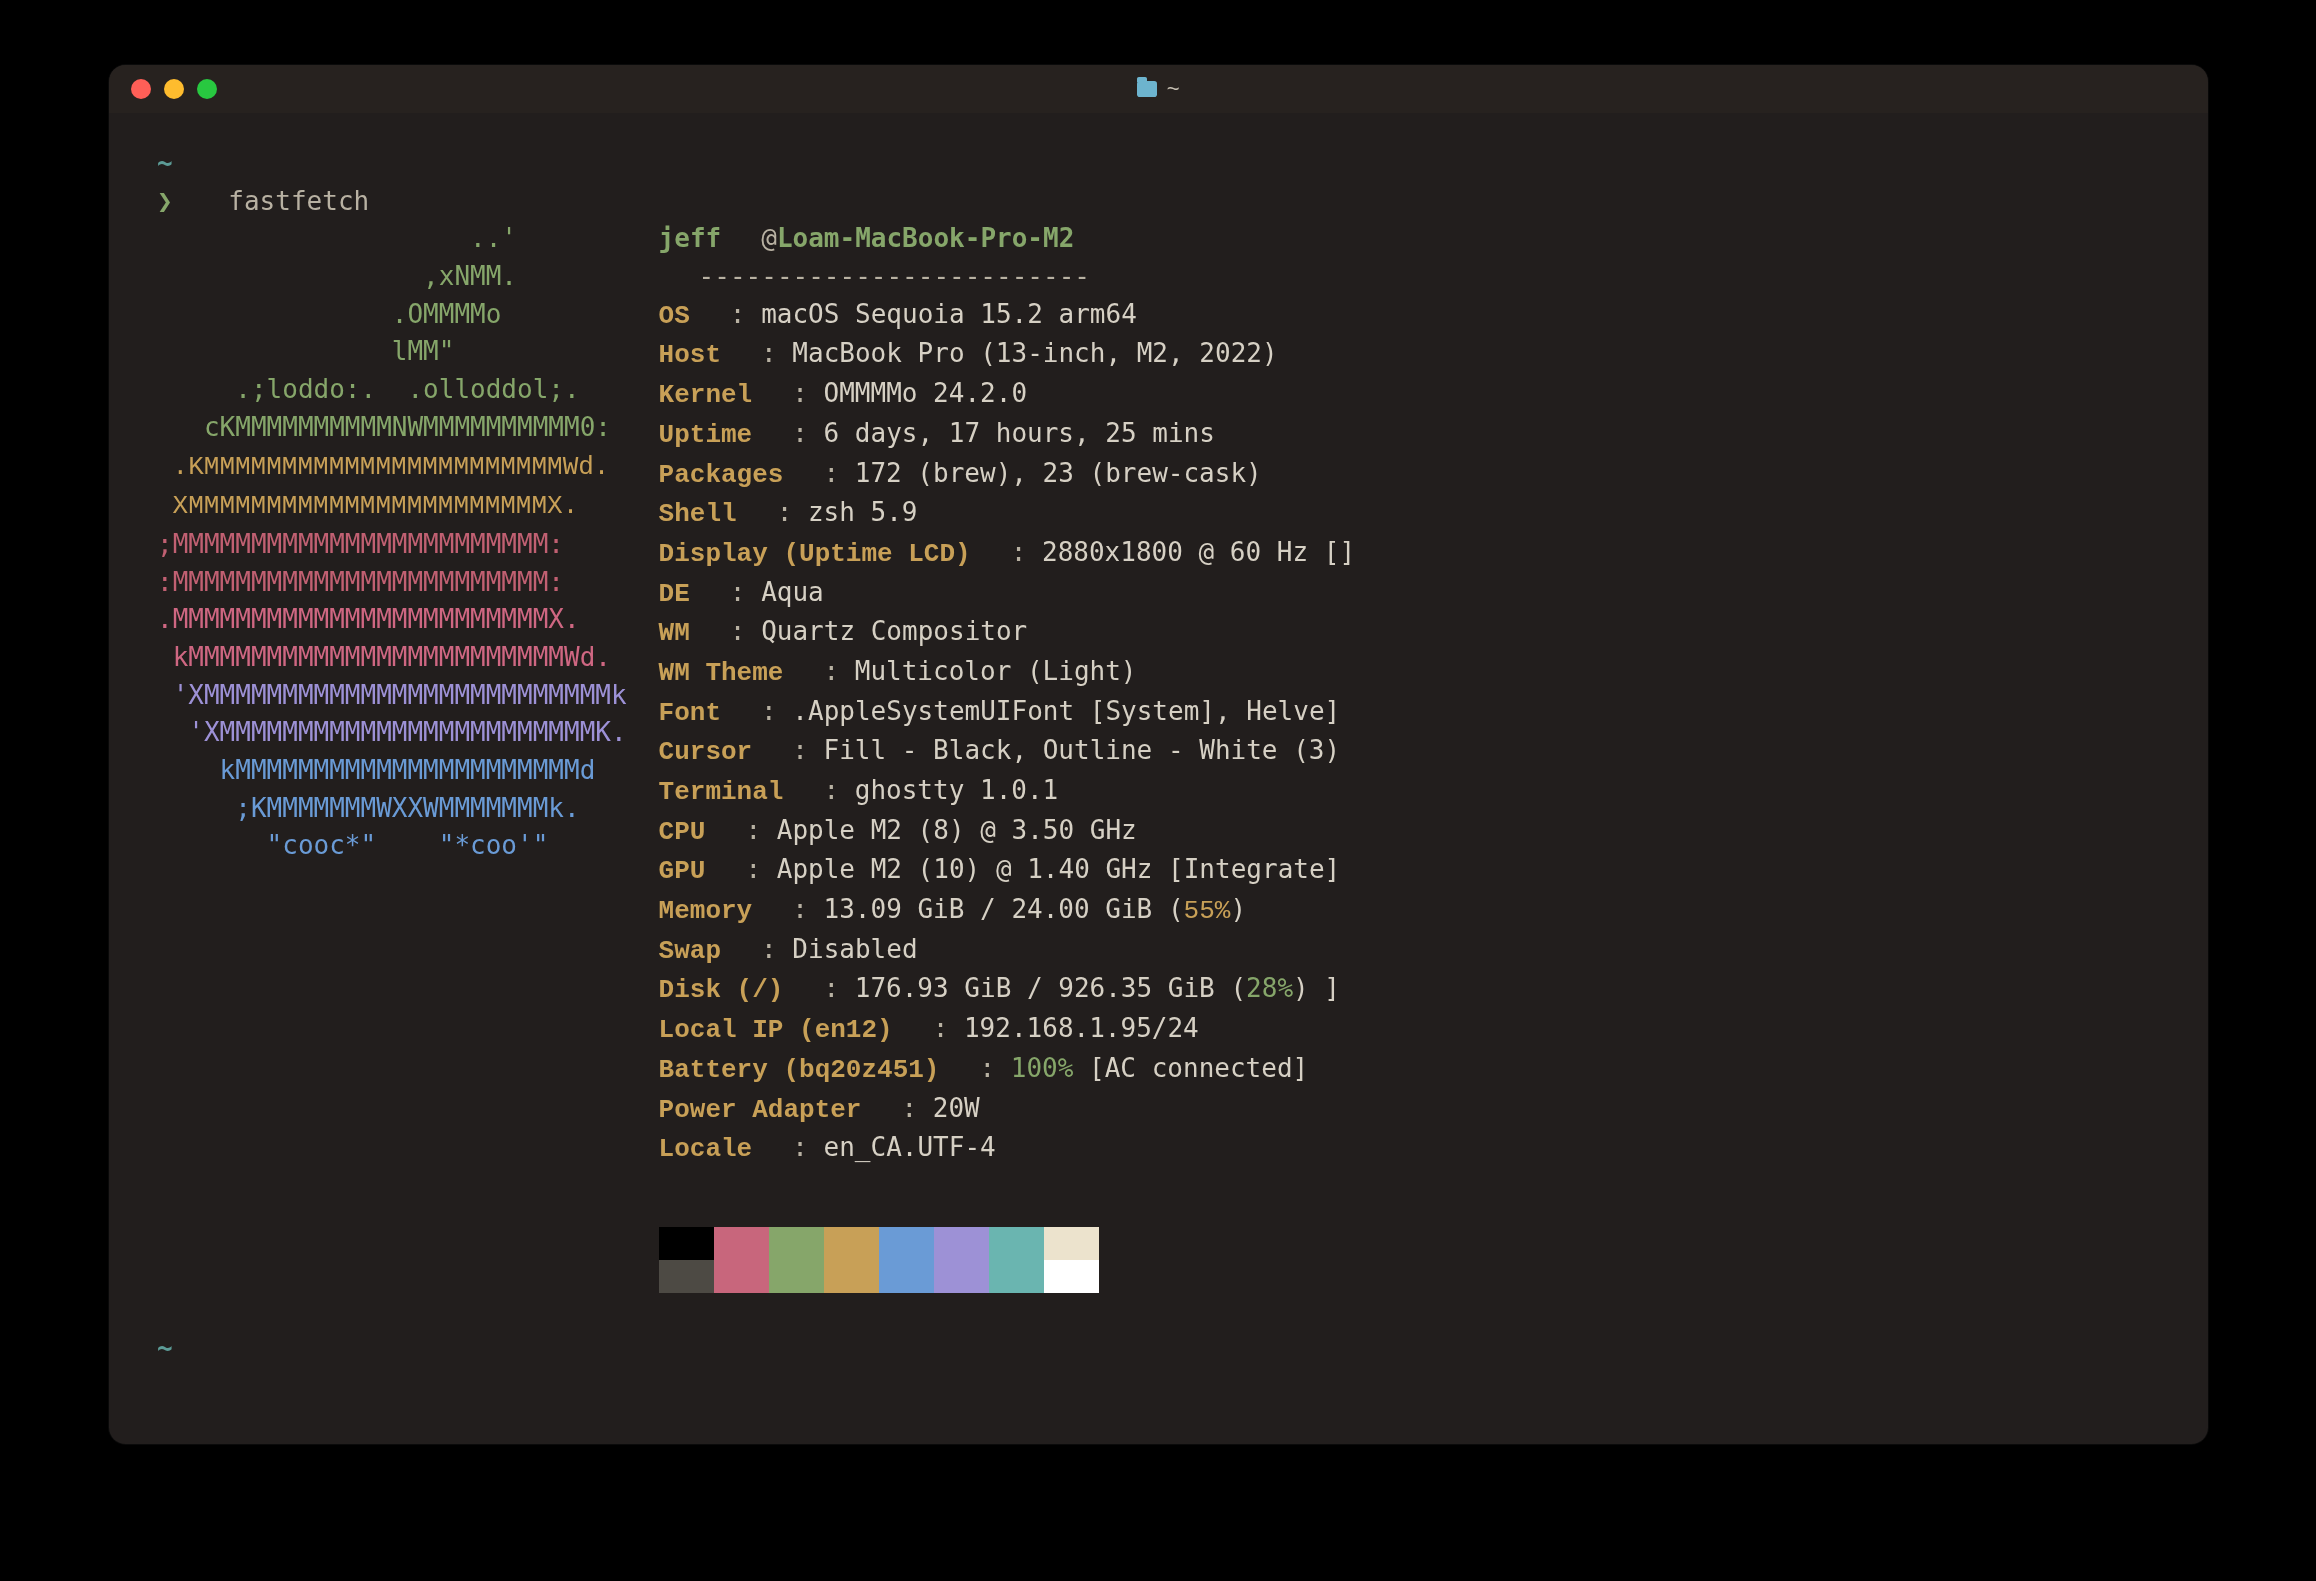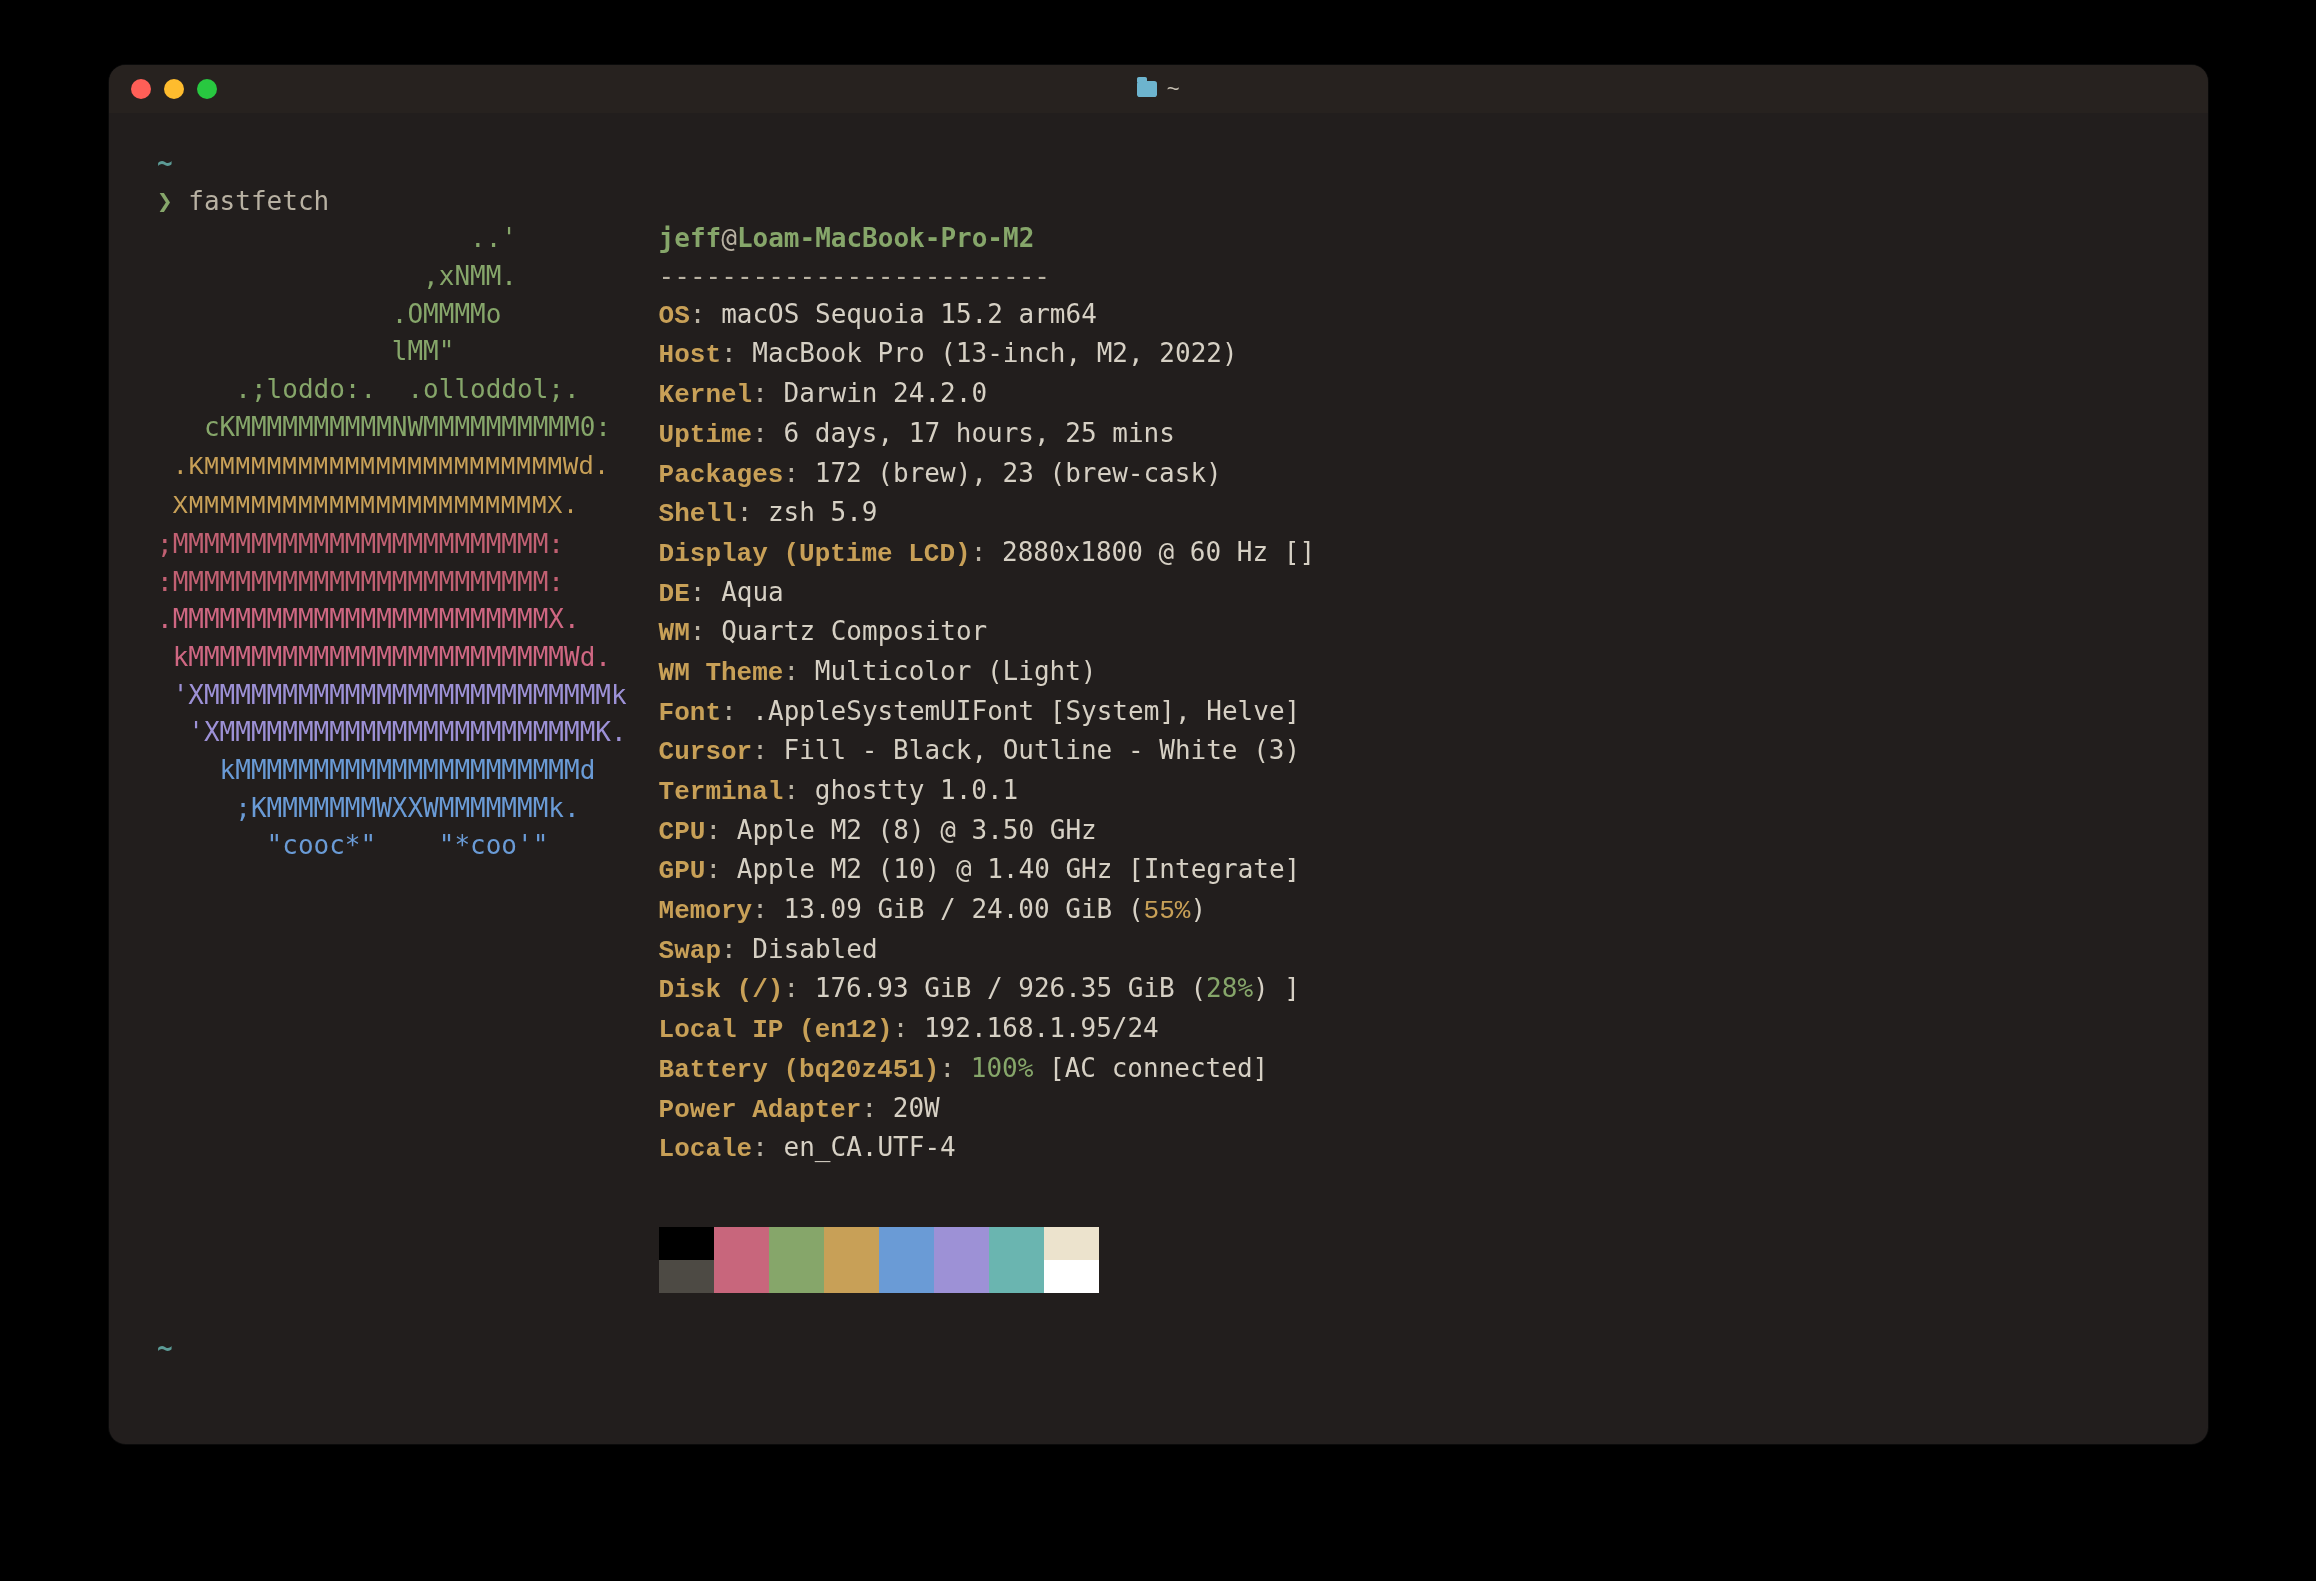--- a/index.html
+++ b/index.html
@@ -46,21 +46,21 @@
     font-size:26px;line-height:1.45;color:var(--txt);
     white-space:pre;
   }
   .c-green{color:var(--green);}
   .c-yellow{color:var(--yellow);font-family:Liberation Mono, monospace;}
   .c-red{color:var(--red);}
   .c-pink{color:var(--pink);text-align:center;}
   .c-blue{color:var(--blue);}
   .c-purple{color:var(--purple);}
   .c-tilde{color:var(--tilde);font-weight:600;}
-  .c-dim{color:var(--dim);}
+  .c-dim{color:var(--dim);margin-left:40px;}
   .c-bold{font-weight:700;}
   .logo{display:inline-block;vertical-align:top;}
   .info{display:inline-block;vertical-align:top;margin-left:32px;}
   .prompt-char{color:var(--prompt);font-weight:700;}
   .swatches{display:flex;margin-top:20px;}
   .sw{width:55px;height:33px;}
   .sw-row2 .sw{height:33px;}
 </style>
 </head>
 <body>
@@ -95,21 +95,21 @@
 <span class="c-pink"> kMMMMMMMMMMMMMMMMMMMMMMMMWd.</span>
 <span class="c-purple"> 'XMMMMMMMMMMMMMMMMMMMMMMMMMMk</span>
 <span class="c-purple">  'XMMMMMMMMMMMMMMMMMMMMMMMMK.</span>
 <span class="c-blue">    kMMMMMMMMMMMMMMMMMMMMMMd</span>
 <span class="c-blue">     ;KMMMMMMMWXXWMMMMMMMk.</span>
 <span class="c-blue">       "cooc*"    "*coo'"</span></div>
 <div class="info"><span class="c-green c-bold">jeff</span><span class="c-dim">@</span><span class="c-green c-bold">Loam-MacBook-Pro-M2</span>
 <span class="c-dim">-------------------------</span>
 <div id="items"><span class="c-yellow c-bold">OS</span><span class="c-dim">: </span><span>macOS Sequoia 15.2 arm64</span>
 <span class="c-yellow c-bold">Host</span><span class="c-dim">: </span><span>MacBook Pro (13-inch, M2, 2022)</span>
-<span class="c-yellow c-bold">Kernel</span><span class="c-dim">: </span><span>Darwin 24.2.0</span>
+<span class="c-yellow c-bold">Kernel</span><span class="c-dim">: </span><span>OMMMMo 24.2.0</span>
 <span class="c-yellow c-bold">Uptime</span><span class="c-dim">: </span><span>6 days, 17 hours, 25 mins</span>
 <span class="c-yellow c-bold">Packages</span><span class="c-dim">: </span><span>172 (brew), 23 (brew-cask)</span>
 <span class="c-yellow c-bold">Shell</span><span class="c-dim">: </span><span>zsh 5.9</span>
 <span class="c-yellow c-bold">Display (Uptime LCD)</span><span class="c-dim">: </span><span>2880x1800 @ 60 Hz []</span>
 <span class="c-yellow c-bold">DE</span><span class="c-dim">: </span><span>Aqua</span>
 <span class="c-yellow c-bold">WM</span><span class="c-dim">: </span><span>Quartz Compositor</span>
 <span class="c-yellow c-bold">WM Theme</span><span class="c-dim">: </span><span>Multicolor (Light)</span>
 <span class="c-yellow c-bold">Font</span><span class="c-dim">: </span><span>.AppleSystemUIFont [System], Helve]</span>
 <span class="c-yellow c-bold">Cursor</span><span class="c-dim">: </span><span>Fill - Black, Outline - White (3)</span>
 <span class="c-yellow c-bold">Terminal</span><span class="c-dim">: </span><span>ghostty 1.0.1</span>

